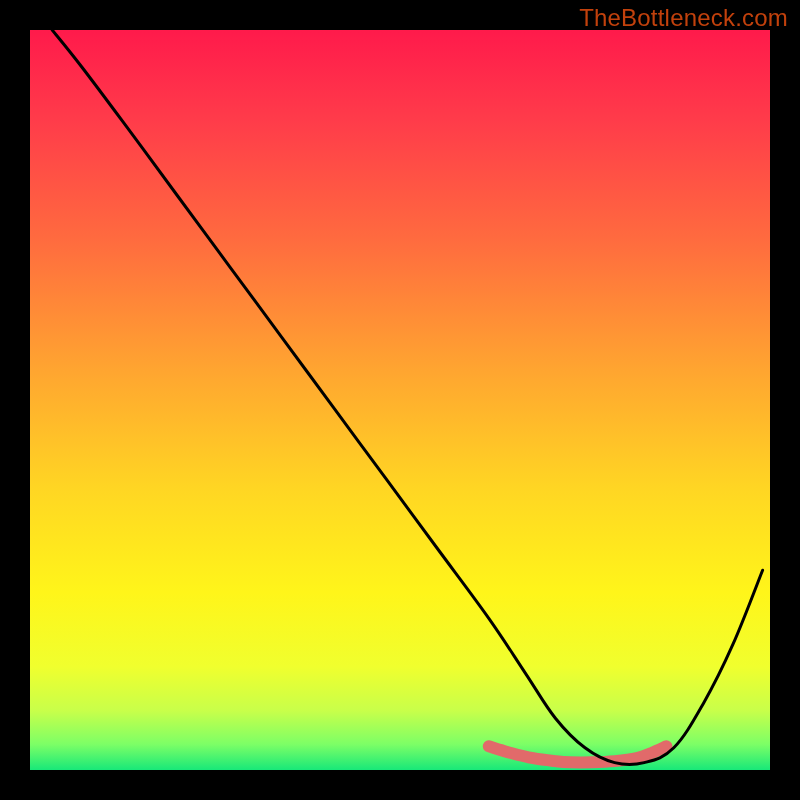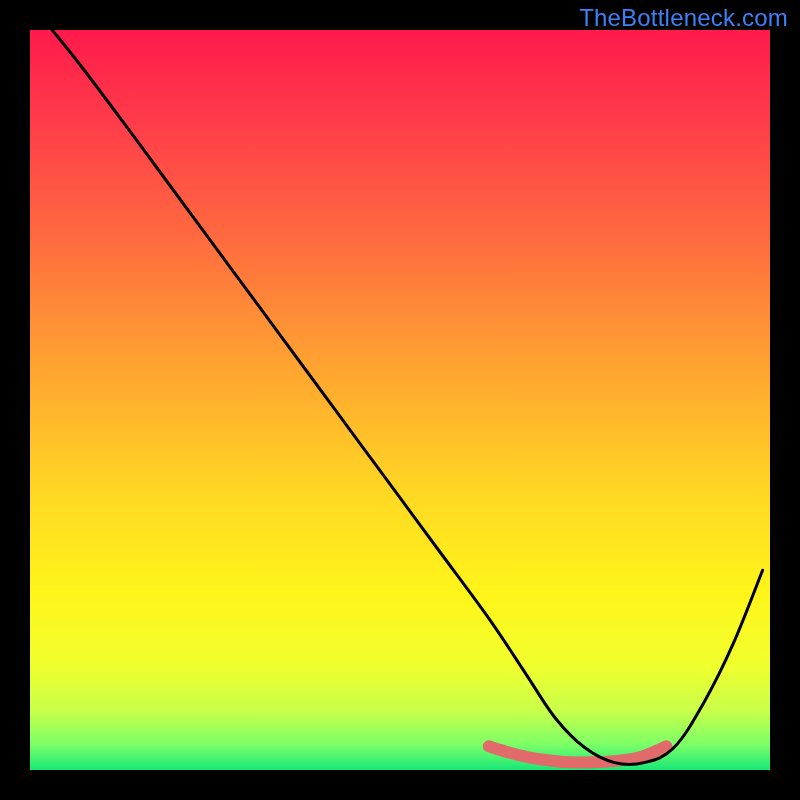--- a/index.html
+++ b/index.html
@@ -15,21 +15,21 @@
     left: 0;
     top: 0;
     width: 800px;
     height: 800px;
     background: #000;
   }
   .watermark {
     position: absolute;
     top: 4px;
     right: 12px;
-    color: #3b82f6;
+    color: #c2410c;
     font-family: Arial, Helvetica, sans-serif;
     font-size: 24px;
     letter-spacing: 0.2px;
   }
   .plot {
     position: absolute;
     left: 30px;
     top: 30px;
     width: 740px;
     height: 740px;

